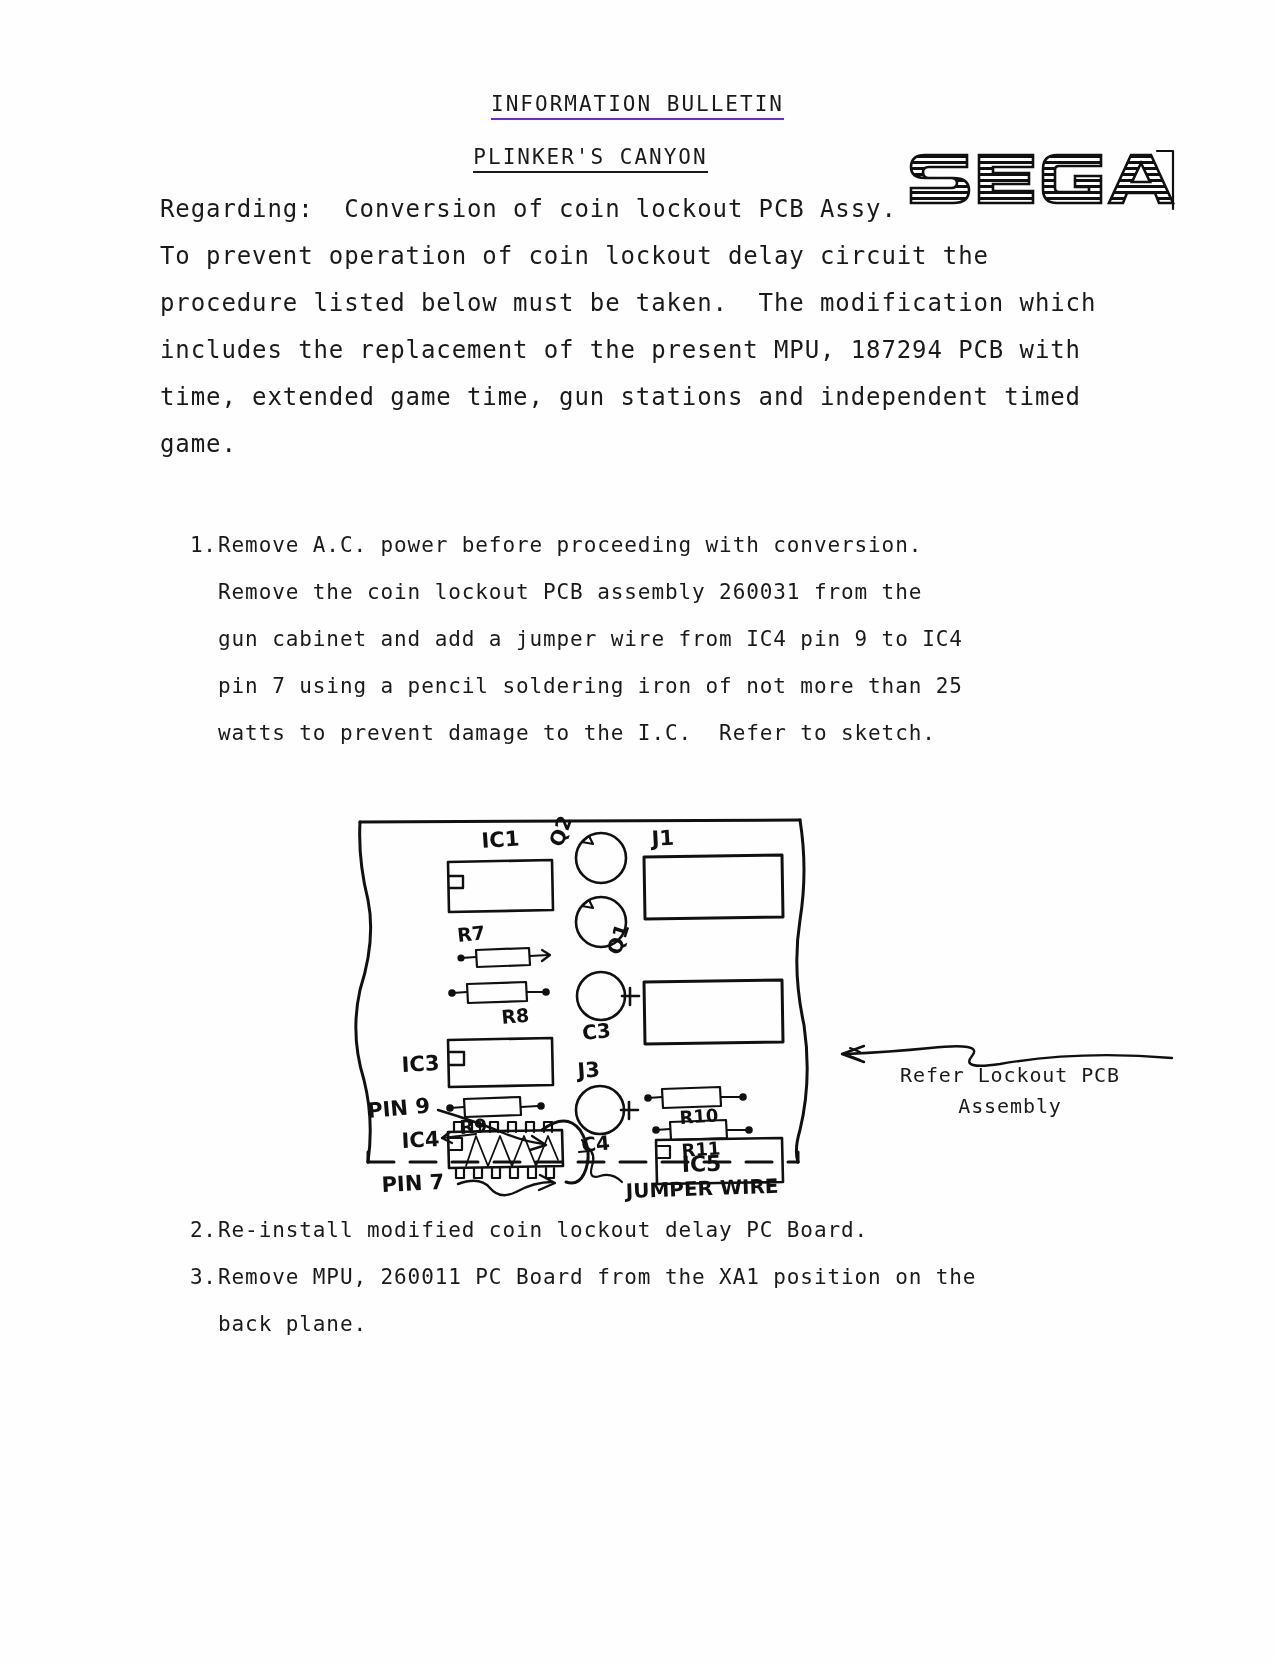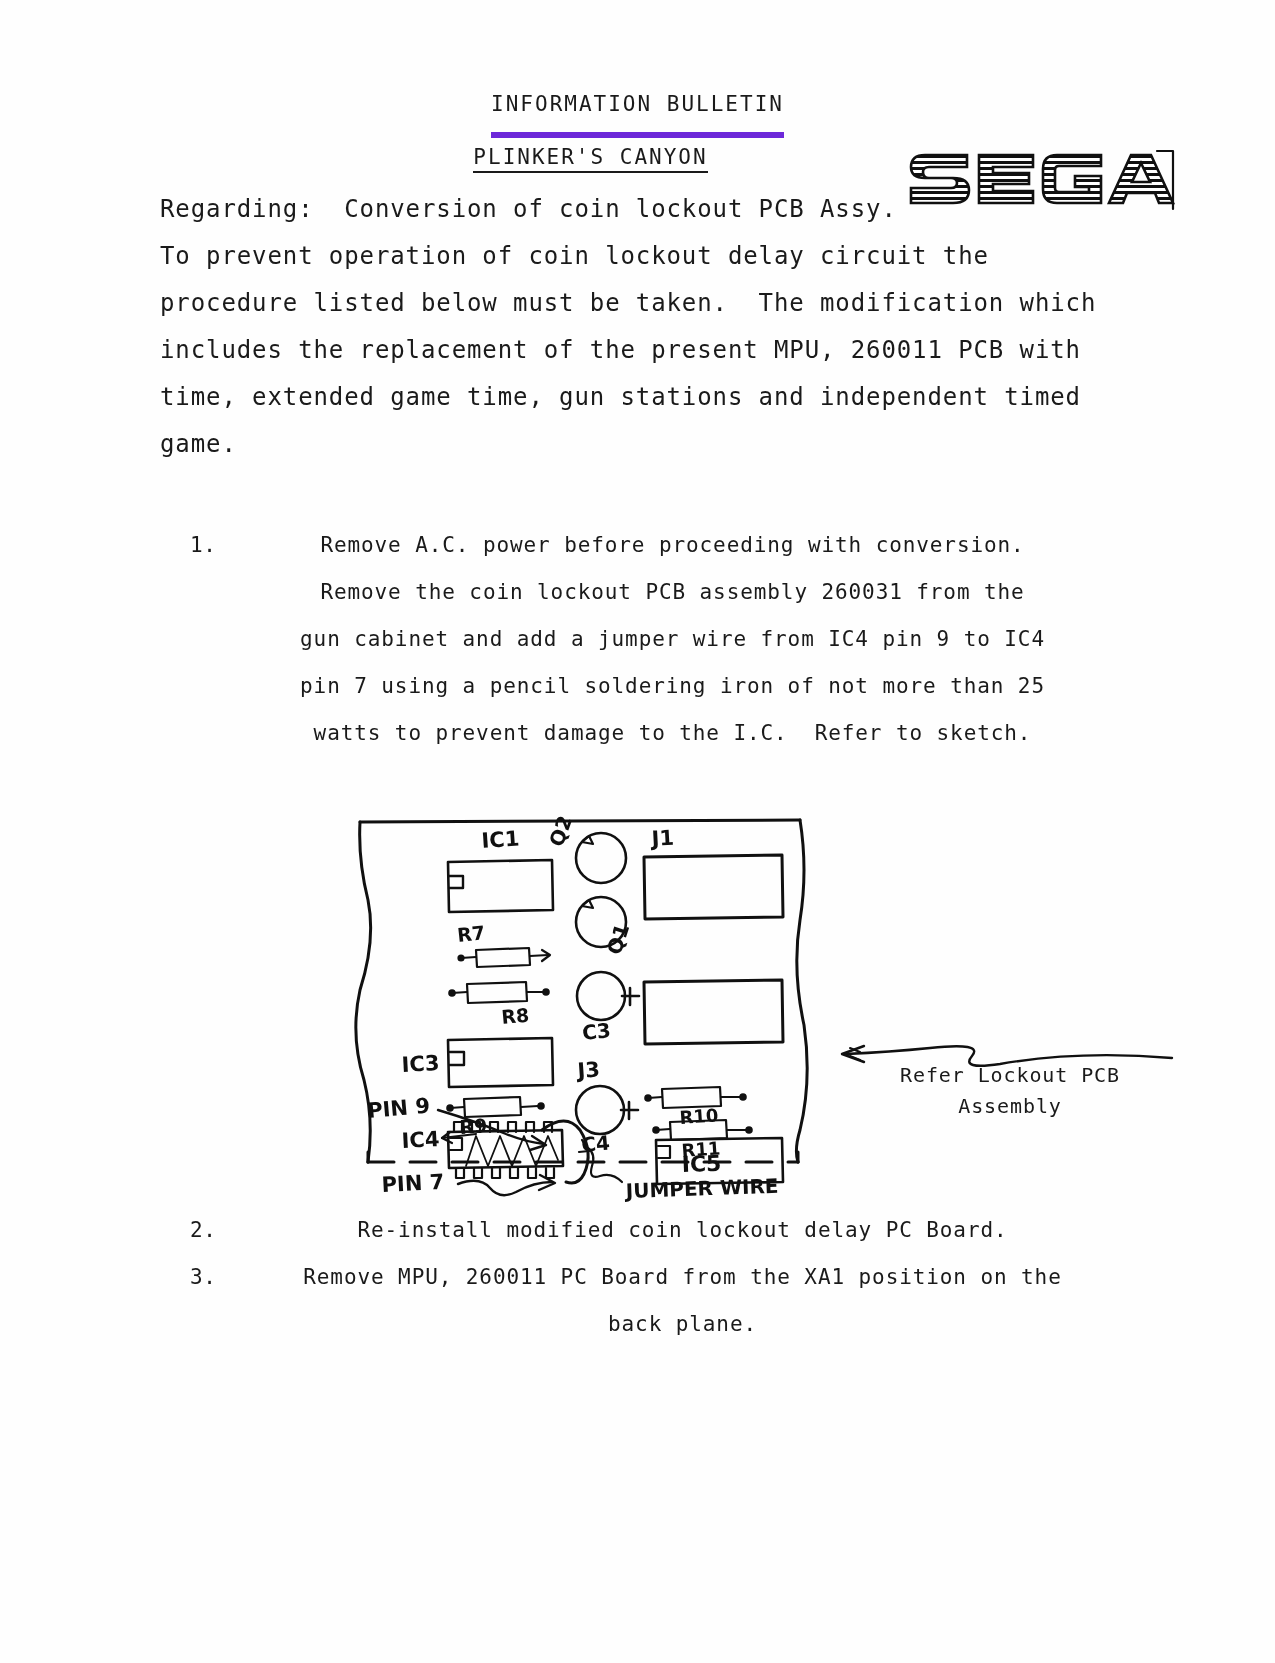--- a/index.html
+++ b/index.html
@@ -33,22 +33,22 @@
     position: absolute;
     top: 92px;
     left: 0;
     width: 1275px;
     text-align: center;
   }
   #doc-title {
     font-size: 21px;
     letter-spacing: 2.0px;
     display: inline-block;
-    border-bottom: 6px solid #6d28d9;
-    padding-bottom: 16px;
+    border-bottom: 2px solid #6d28d9;
+    padding-bottom: 2px;
   }
   #subtitle-wrap {
     position: absolute;
     top: 145px;
     left: 0;
     width: 1181px;
     text-align: center;
   }
   #doc-subtitle {
     font-size: 21px;
@@ -93,22 +93,21 @@
     margin-bottom: 0;
   }
   .li-num {
     position: absolute;
     left: 0;
     top: 0;
     font-size: 21px;
     line-height: 47px;
   }
   .li-body {
-    margin-left: 85px;
-    text-align: center;
+    margin-left: 28px;
   }
   .li-line {
     font-size: 21px;
     line-height: 47px;
     letter-spacing: 0.9px;
     white-space: pre;
   }
 
   #list-block-2 {
     position: absolute;
@@ -195,21 +194,21 @@
 
         <path d="M252 8 L268 8 L268 66" class="hand-stroke" stroke-width="2.2" fill="none"></path>
       </g>
     </svg>
   </div>
 
   <div id="body-block">
     <div class="body-line typed">Regarding:  Conversion of coin lockout PCB Assy.</div>
     <div class="body-line typed">To prevent operation of coin lockout delay circuit the</div>
     <div class="body-line typed">procedure listed below must be taken.  The modification which</div>
-    <div class="body-line typed">includes the replacement of the present MPU, 260011 PCB with</div>
+    <div class="body-line typed">includes the replacement of the present MPU, 187294 PCB with</div>
     <div class="body-line typed">time, extended game time, gun stations and independent timed</div>
     <div class="body-line typed">game.</div>
   </div>
 
   <div id="list-block-1">
     <div class="list-item">
       <span class="li-num typed">1.</span>
       <div class="li-body">
         <div class="li-line typed">Remove A.C. power before proceeding with conversion.</div>
         <div class="li-line typed">Remove the coin lockout PCB assembly 260031 from the</div>

